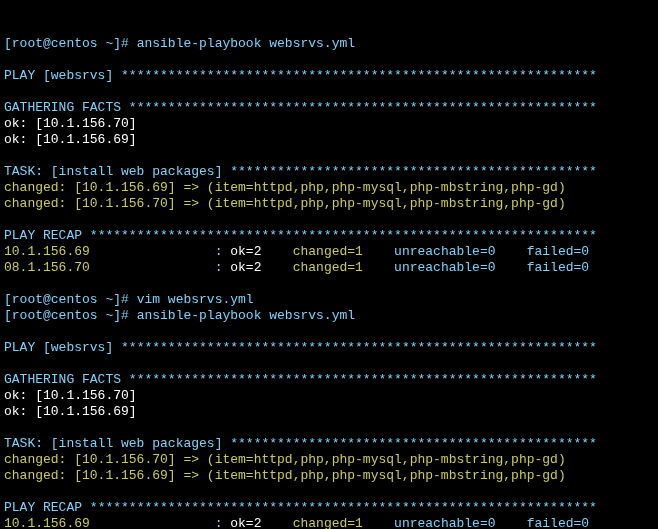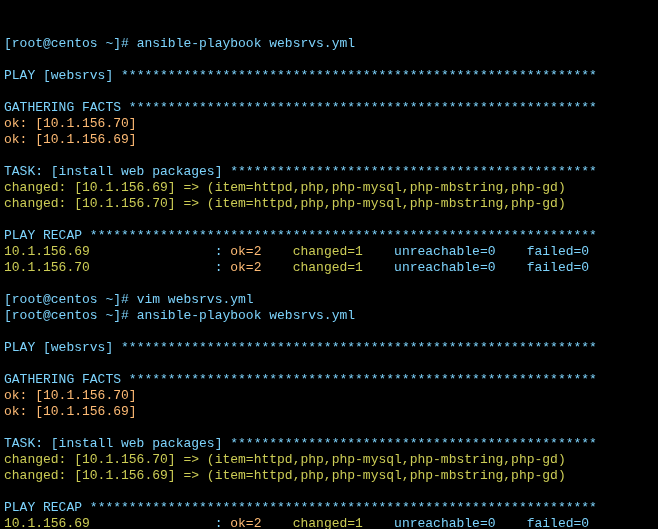--- a/index.html
+++ b/index.html
@@ -6,41 +6,41 @@
     background: #000;
     color: #ccc;
     font-family: "Courier New", monospace;
     font-size: 13px;
     line-height: 16px;
     margin: 0;
     padding: 4px;
     white-space: pre;
   }
   .white { color: #7dd3fc; }
-  .green { color: #fdba74; }
+  .green { color: #ffffff; }
   .yellow { color: #cccc55; }
 </style>
 </head>
 <body>
 
 <div><span class="white">[root@centos ~]# </span><span class="white">ansible-playbook websrvs.yml</span>
 <span></span>
 <span class="white">PLAY [websrvs] </span><span class="white">*************************************************************</span>
 <span></span>
 <span class="white">GATHERING FACTS </span><span class="white">************************************************************</span>
 <span class="green">ok: [10.1.156.70]</span>
 <span class="green">ok: [10.1.156.69]</span>
 <span></span>
 <span class="white">TASK: [install web packages] </span><span class="white">***********************************************</span>
 <span class="yellow">changed: [10.1.156.69] =&gt; (item=httpd,php,php-mysql,php-mbstring,php-gd)</span>
 <span class="yellow">changed: [10.1.156.70] =&gt; (item=httpd,php,php-mysql,php-mbstring,php-gd)</span>
 <span></span>
 <span class="white">PLAY RECAP </span><span class="white">*****************************************************************</span>
 <span class="yellow">10.1.156.69                </span><span class="white">: </span><span class="green">ok=2    </span><span class="yellow">changed=1    </span><span class="white">unreachable=0    failed=0</span>
-<span class="yellow">10.1.156.70                </span><span class="white">: </span><span class="green">ok=2    </span><span class="yellow">changed=1    </span><span class="white">unreachable=0    failed=0</span>
+<span class="yellow">08.1.156.70                </span><span class="white">: </span><span class="green">ok=2    </span><span class="yellow">changed=1    </span><span class="white">unreachable=0    failed=0</span>
 <span></span>
 <span class="white">[root@centos ~]# </span><span class="white">vim websrvs.yml</span>
 <span class="white">[root@centos ~]# </span><span class="white">ansible-playbook websrvs.yml</span>
 <span></span>
 <span class="white">PLAY [websrvs] </span><span class="white">*************************************************************</span>
 <span></span>
 <span class="white">GATHERING FACTS </span><span class="white">************************************************************</span>
 <span class="green">ok: [10.1.156.70]</span>
 <span class="green">ok: [10.1.156.69]</span>
 <span></span>

